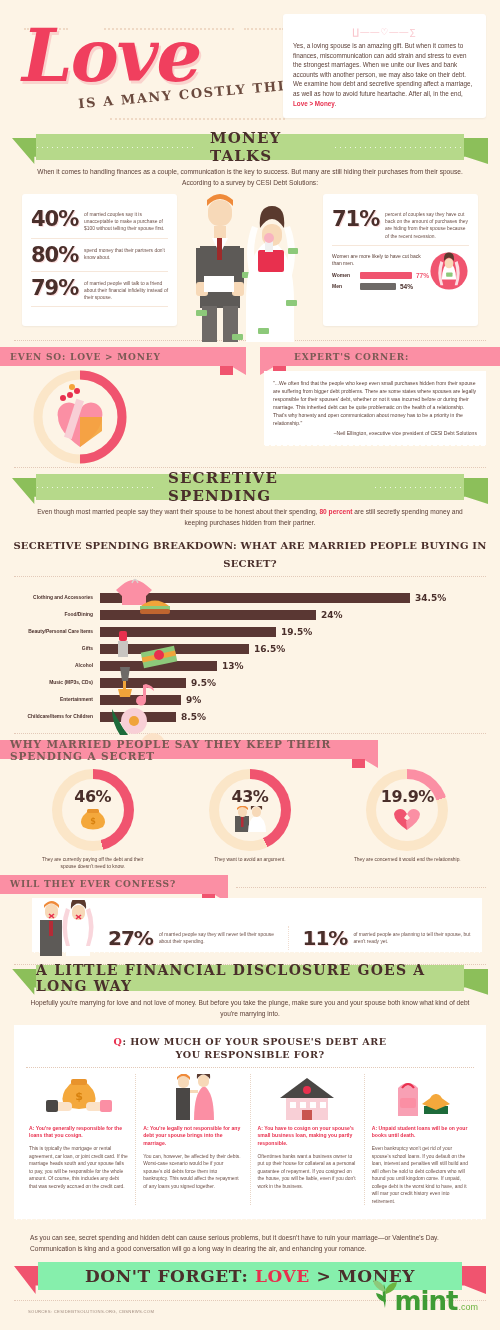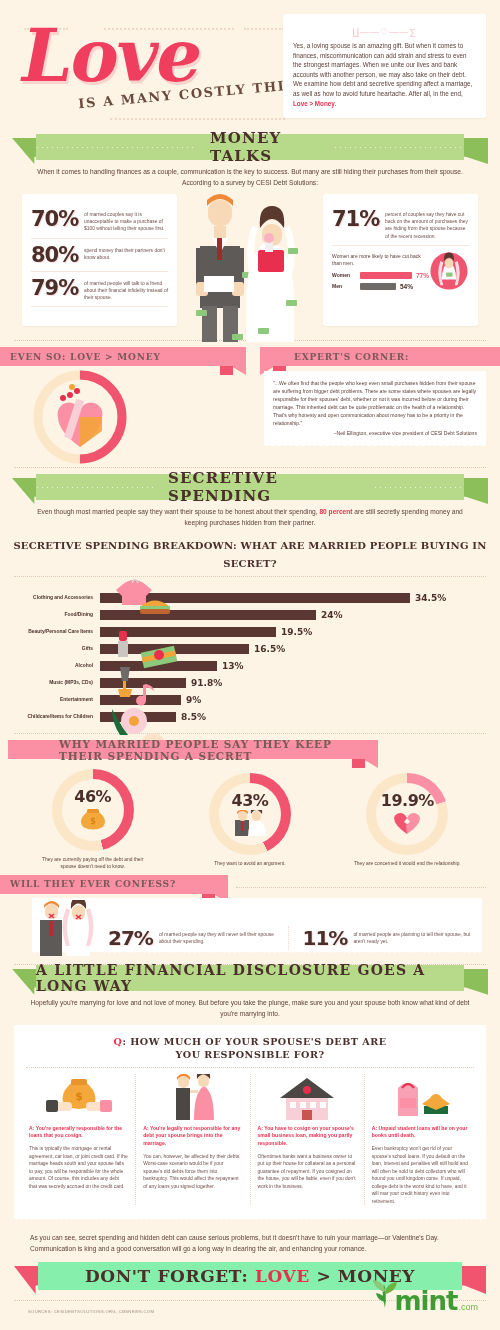--- a/index.html
+++ b/index.html
@@ -125,21 +125,21 @@
   
   .chart { position:relative; margin:4px 0 0 0; padding:8px 0 4px 0; }
   .chart-row { display:flex; align-items:center; height:17px; }
   .chart-lbl { width:100px; text-align:right; padding-right:7px; font-size:4.9px;
     font-weight:bold; color:#4a2f2b; }
   .chart-bar { height:10px; background:#5a3733; }
   .chart-val { font-size:9px; font-weight:bold; color:#4a2f2b; margin-left:5px;
     font-family:"DejaVu Sans", sans-serif; }
 
   
-  .donuts { display:flex; justify-content:space-around; padding:10px 14px 4px 14px;align-items:center; }
+  .donuts { display:flex; justify-content:space-around; padding:10px 14px 4px 14px; }
   .donut-wrap { width:140px; text-align:center; }
   .donut { width:82px; height:82px; margin:0 auto; border-radius:50%;
     position:relative; display:flex; align-items:center; justify-content:center; }
   .donut .hole { width:62px; height:62px; border-radius:50%; background:#fdf4e6;
     display:flex; flex-direction:column; align-items:center; justify-content:flex-start;
     padding-top:8px; }
   .donut .pct { font-family:"DejaVu Sans", sans-serif; font-weight:bold;
     font-size:16px; color:#4a2f2b; letter-spacing:-.5px; }
   .donut-cap { font-size:4.9px; line-height:7.4px; color:#5d4038; margin-top:5px; padding:0 14px;}
 
@@ -248,21 +248,21 @@
         <g fill="#8dc97a">
           <rect x="118" y="60" width="10" height="6" rx="1"></rect>
           <rect x="116" y="112" width="11" height="6" rx="1"></rect>
           <rect x="88" y="140" width="11" height="6" rx="1"></rect>
         </g>
         <path d="M76 146 q24 8 48 0 v8 h-48z" fill="#fff"></path>
       </svg>
 
       <div class="stat-card left">
         <div class="stat-row">
-          <div class="stat-num">70%</div>
+          <div class="stat-num">40%</div>
           <div class="stat-txt">of married couples say it is unacceptable to make a purchase of $100 without telling their spouse first.</div>
         </div>
         <div class="stat-div"></div>
         <div class="stat-row">
           <div class="stat-num">80%</div>
           <div class="stat-txt">spend money that their partners don't know about.</div>
         </div>
         <div class="stat-div"></div>
         <div class="stat-row">
           <div class="stat-num">79%</div>
@@ -429,40 +429,40 @@
         <span class="chart-val">16.5%</span>
       </div>
       <div class="chart-row">
         <span class="chart-lbl">Alcohol</span>
         <span class="chart-bar" style="width:117px;"></span>
         <span class="chart-val">13%</span>
       </div>
       <div class="chart-row">
         <span class="chart-lbl">Music (MP3s, CDs)</span>
         <span class="chart-bar" style="width:86px;"></span>
-        <span class="chart-val">91.8%</span>
+        <span class="chart-val">9.5%</span>
       </div>
       <div class="chart-row">
         <span class="chart-lbl">Entertainment</span>
         <span class="chart-bar" style="width:81px;"></span>
         <span class="chart-val">9%</span>
       </div>
       <div class="chart-row">
         <span class="chart-lbl">Childcare/Items for Children</span>
         <span class="chart-bar" style="width:76px;"></span>
         <span class="chart-val">8.5%</span>
       </div>
     </div>
   </div>
 
   <div class="dotline" style="margin:4px 14px 0 14px;"></div>
 
   <div class="sec" style="margin-top:6px;">
     <div class="tabhdr">
-      <div class="bar" style="left:8px;width:352px;padding-left:41px;">
+      <div class="bar" style="left:0;width:352px;">
         <span class="lab" style="font-size:10.5px;letter-spacing:.9px;">WHY MARRIED PEOPLE SAY THEY KEEP THEIR SPENDING A SECRET</span>
       </div>
       <div class="flagnotch" style="left:352px;top:0;"></div>
       <div class="flagdark" style="left:352px;top:19px;"></div>
     </div>
 
     <div class="donuts">
       <div class="donut-wrap">
         <div class="donut" style="background:conic-gradient(#f0546f 0 46%, #fbe6c8 46% 100%);">
           <div class="hole">

